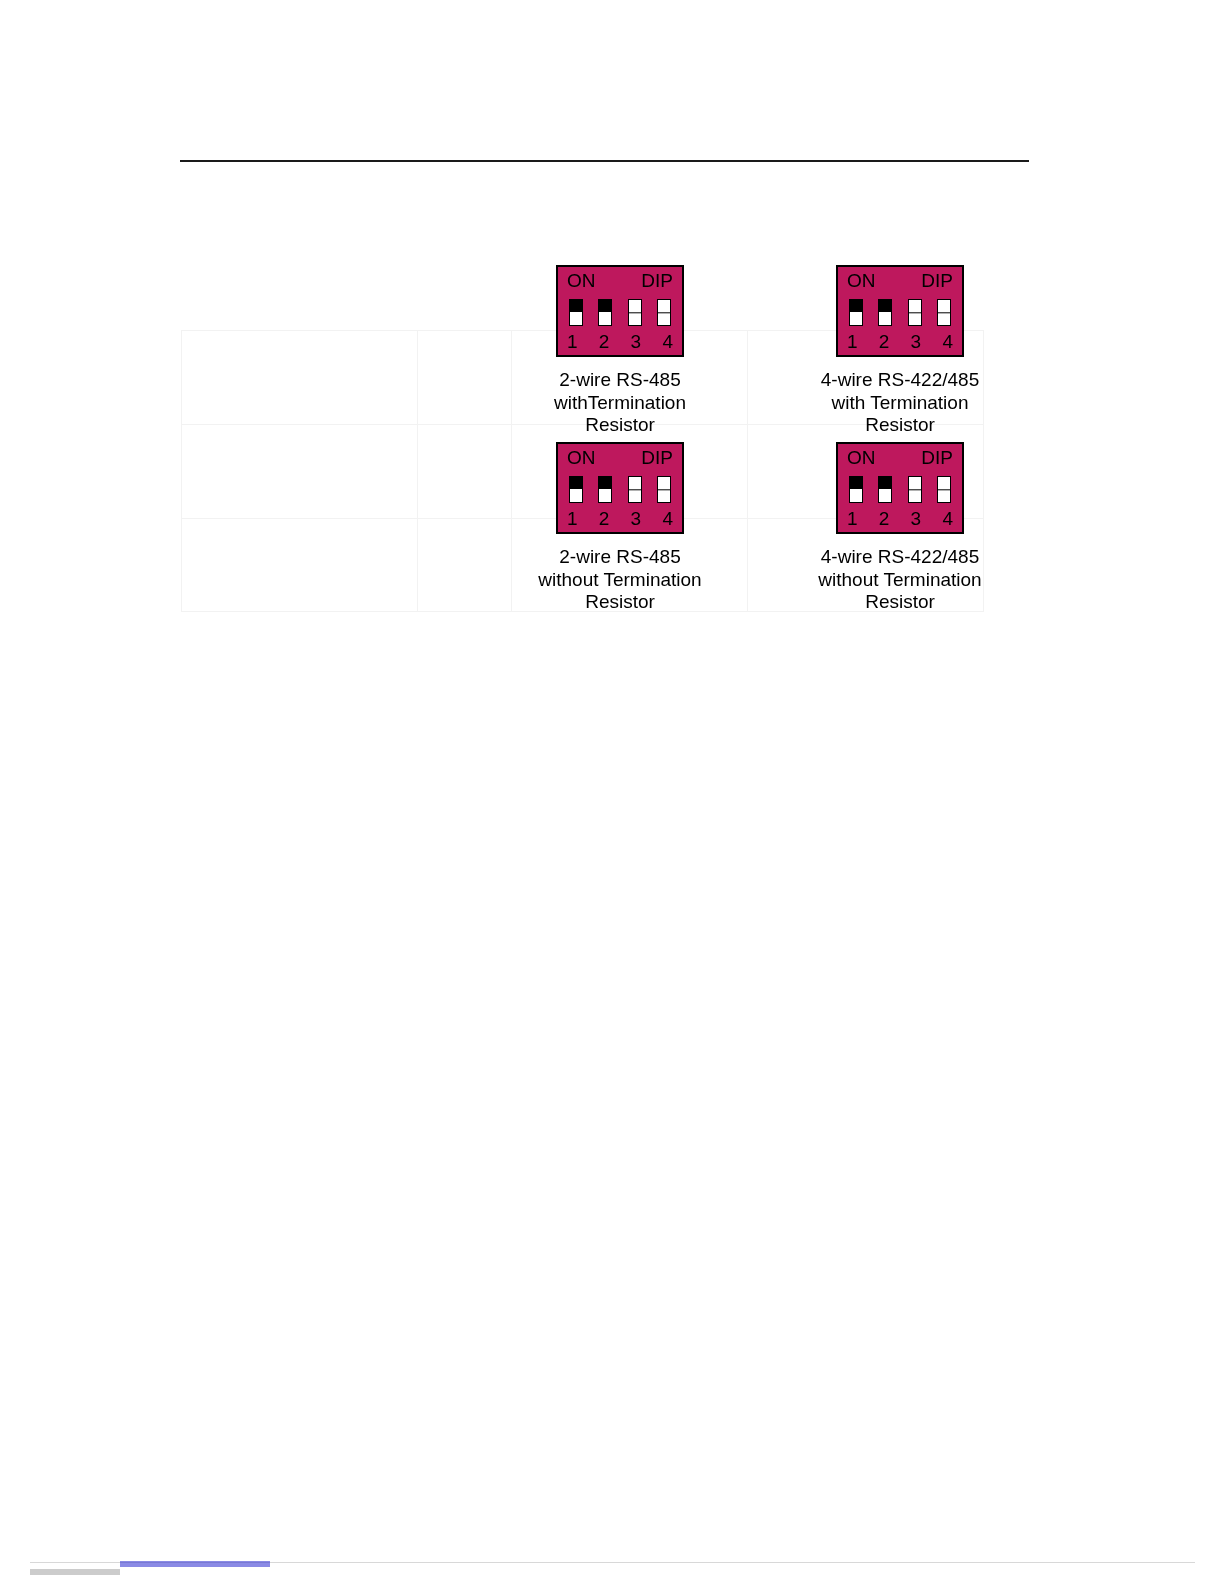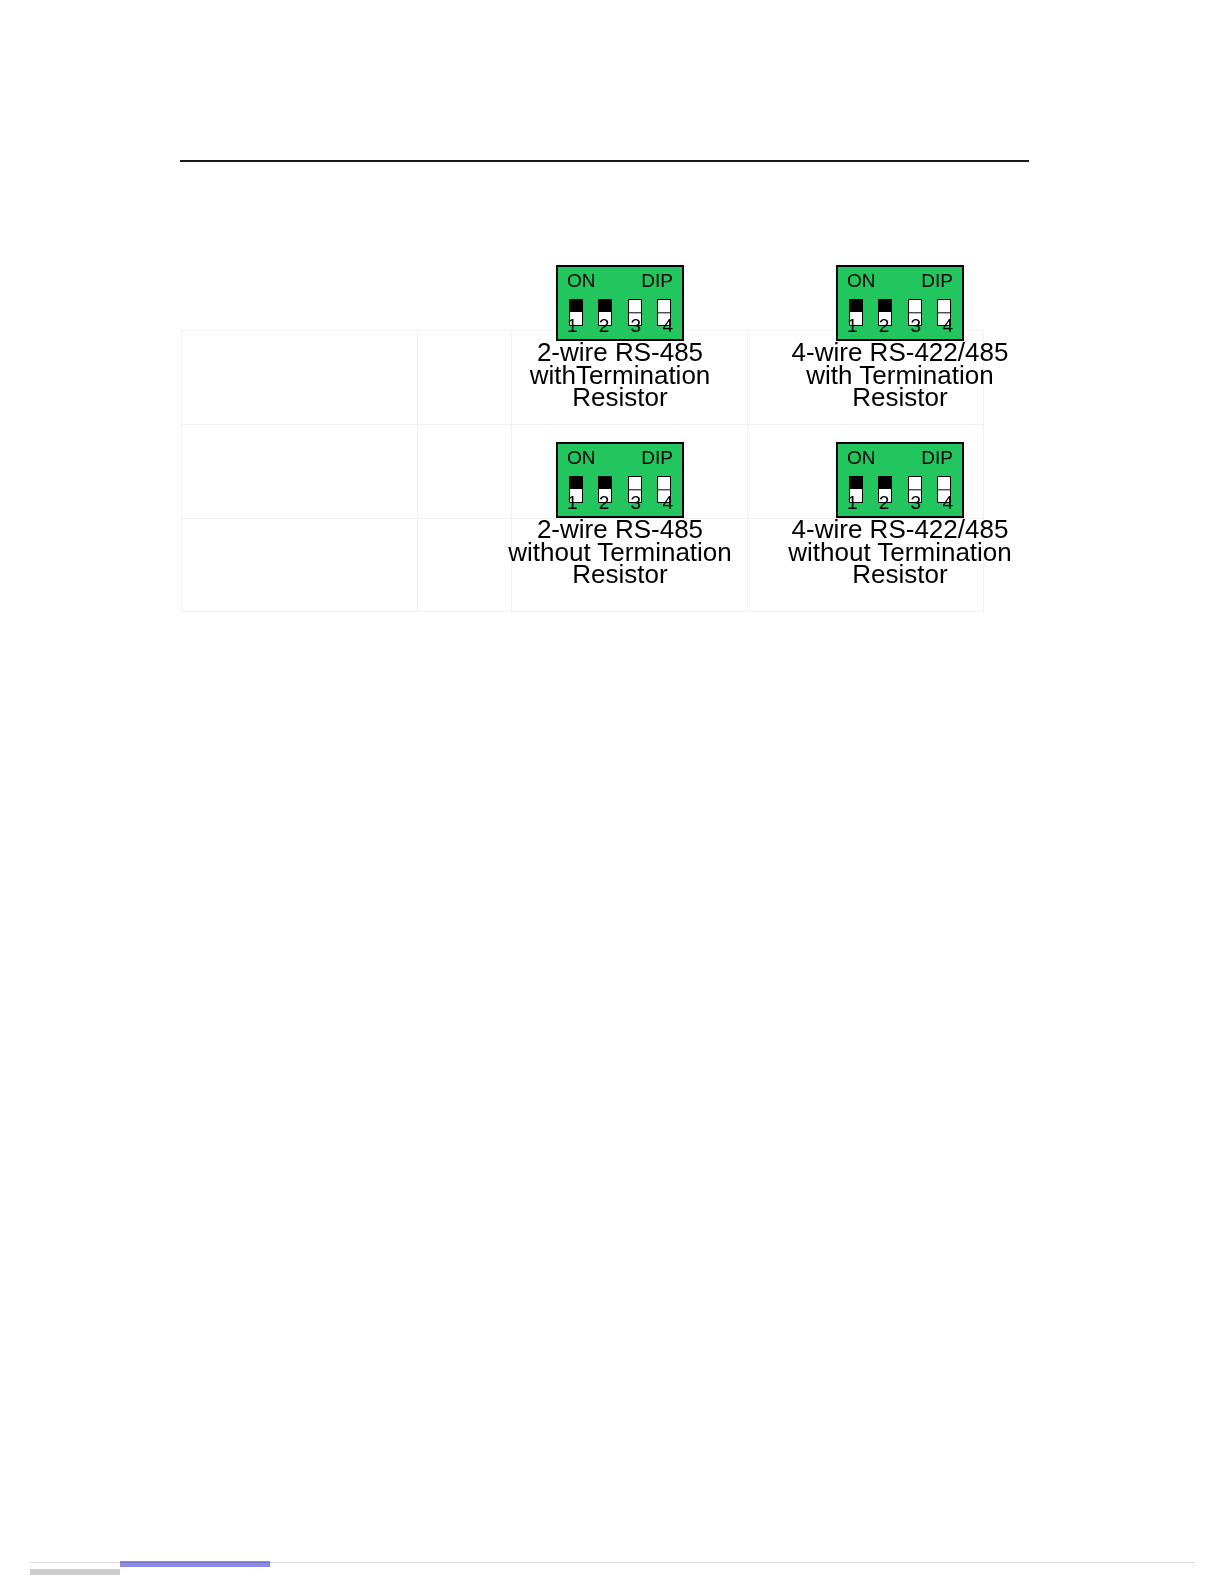--- a/index.html
+++ b/index.html
@@ -55,23 +55,23 @@
   }
 
   .cell {
     position: absolute;
     text-align: center;
   }
 
   .dip {
     position: relative;
     width: 128px;
-    height: 76px;
+    height: 92px;
     border: 2px solid #000;
-    background: #22c55e;
+    background: #be185d;
     margin: 0 auto;
     box-sizing: border-box;
   }
   .dip .labels {
     position: absolute;
     top: 3px;
     left: 0;
     right: 0;
     display: flex;
     justify-content: space-between;
@@ -124,22 +124,22 @@
     right: 0;
     display: flex;
     justify-content: space-between;
     padding: 0 9px;
     box-sizing: border-box;
     font-size: 19px;
     line-height: 22px;
   }
 
   .caption {
-    margin-top: 0;
-    font-size: 26px;
+    margin-top: 12px;
+    font-size: 19px;
     line-height: 22.5px;
     white-space: pre-line;
   }
 
   .footer-line {
     position: absolute;
     left: 30px;
     bottom: 22px;
     width: 1165px;
     height: 1px;

